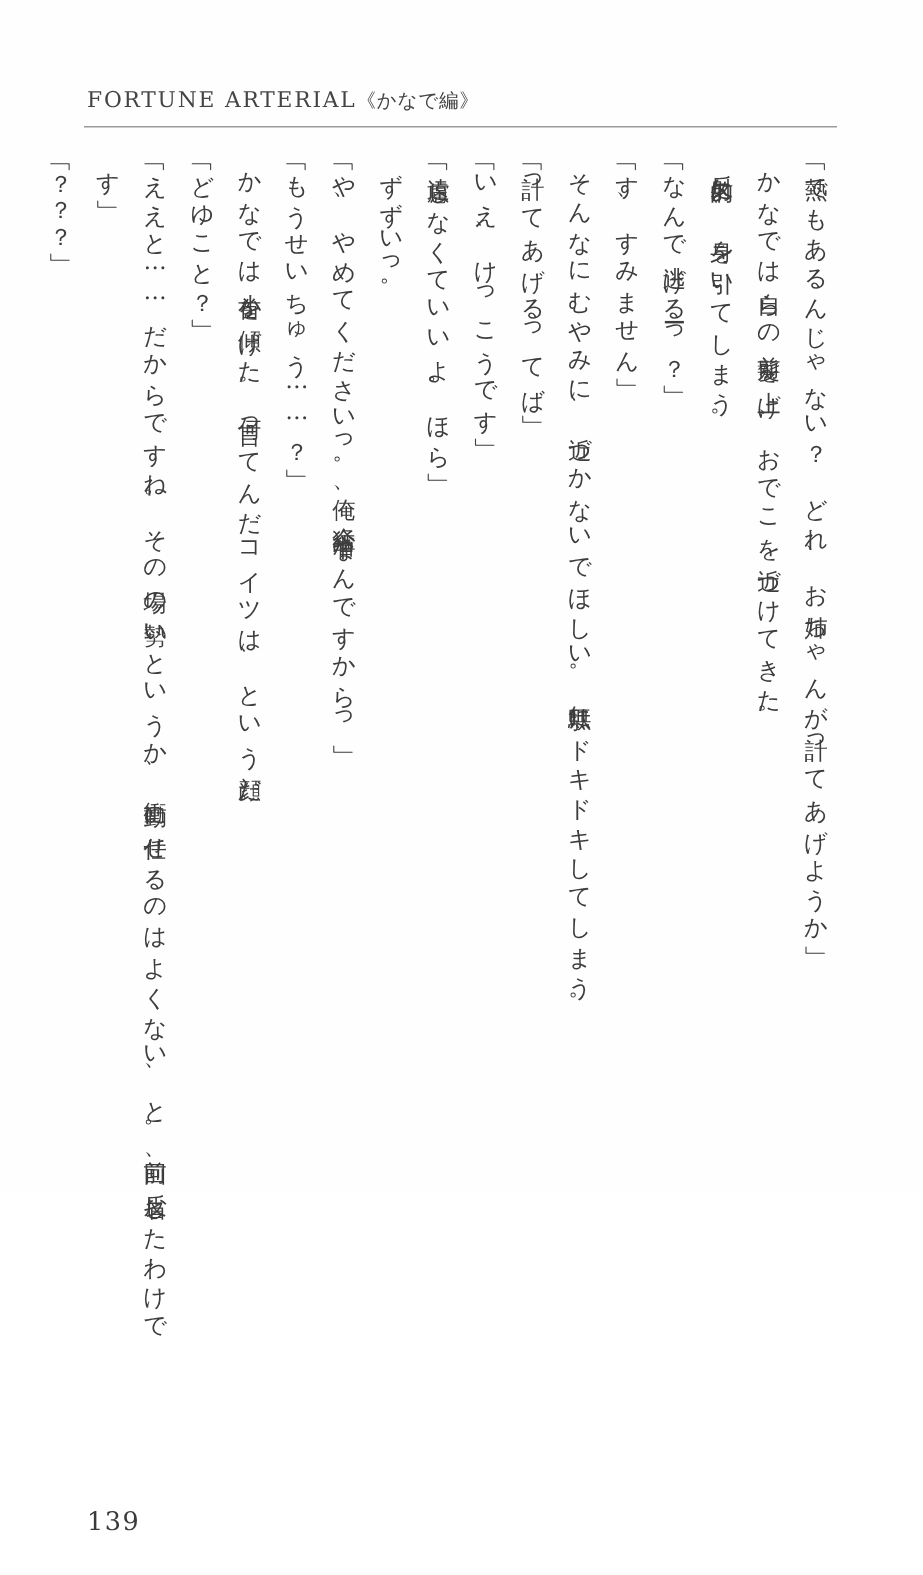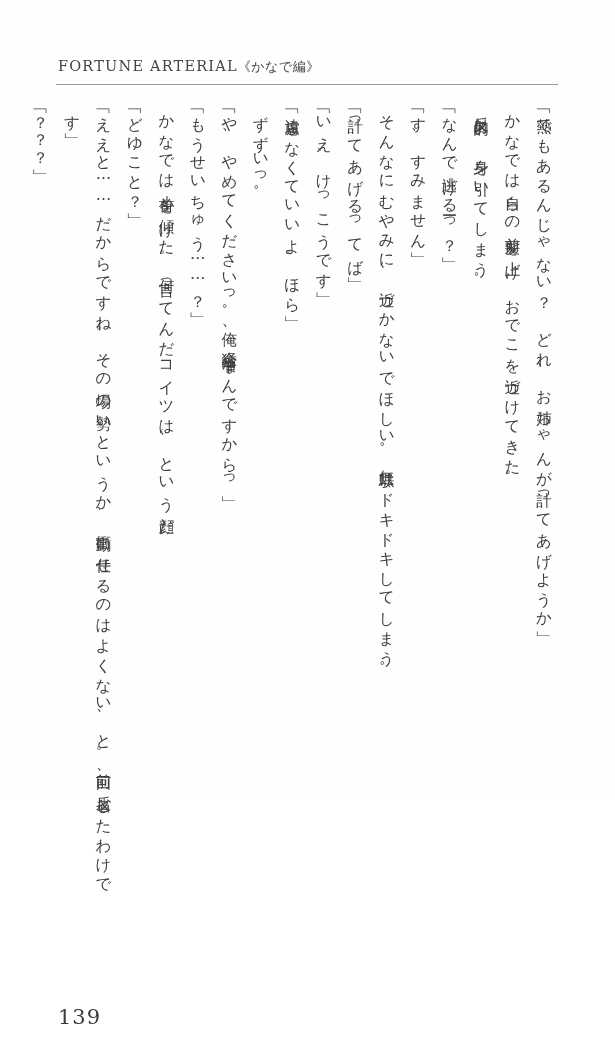--- a/index.html
+++ b/index.html
@@ -74,21 +74,21 @@
   .body-text p {
     margin: 0;
     padding: 0;
   }
 
   
   .folio {
     position: absolute;
     left: 58px;
     top: 1005px;
-    font-size: 21px;
+    font-size: 17px;
     letter-spacing: 1px;
     color: #3a3a3a;
     font-family: "DejaVu Serif", "Liberation Serif", serif;
   }
 </style>
 </head>
 <body>
 
 <div class="page">
 

